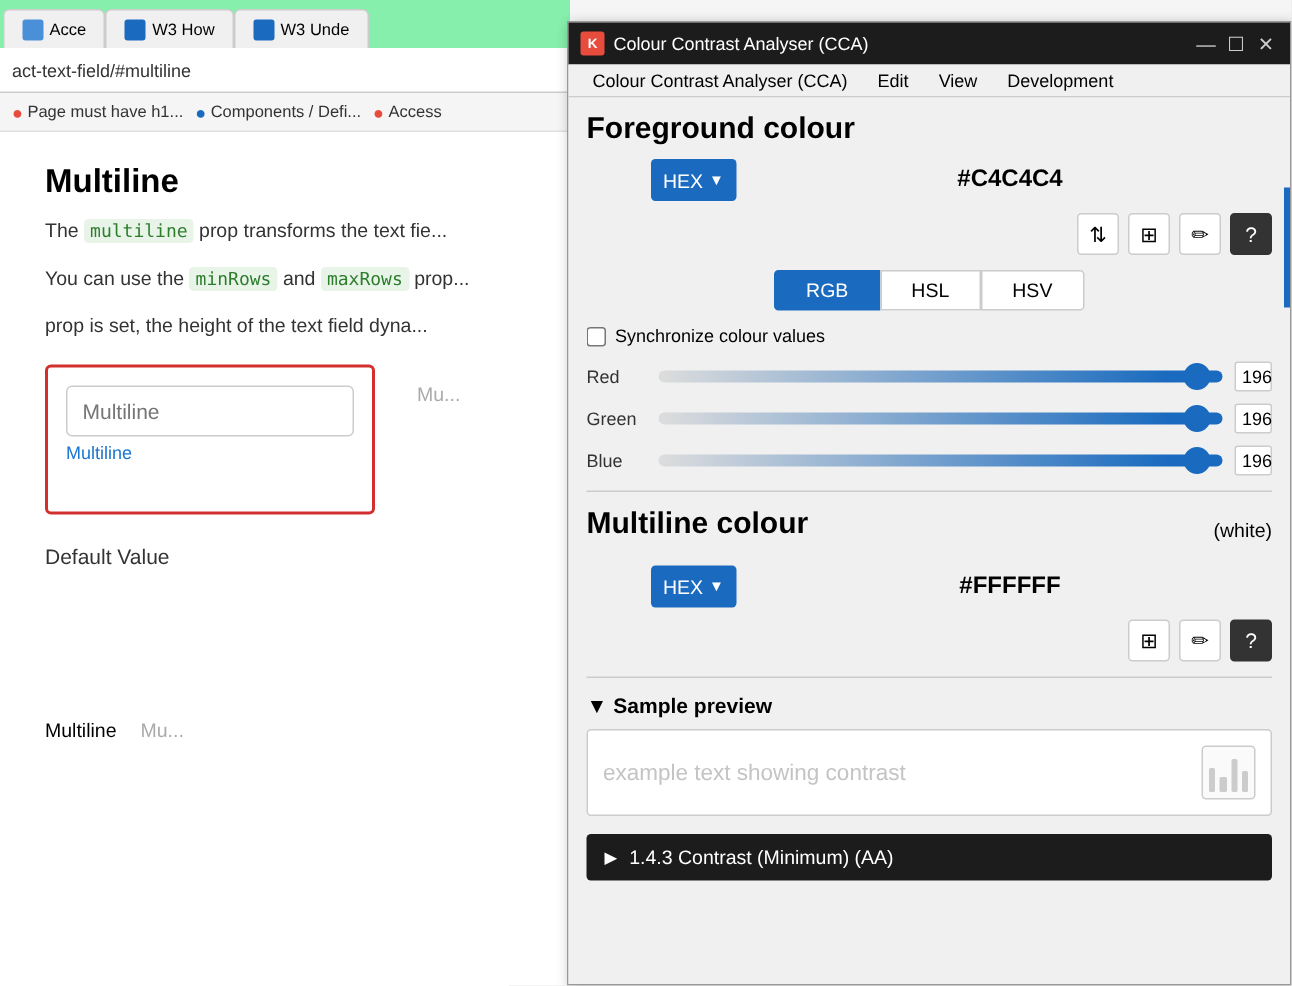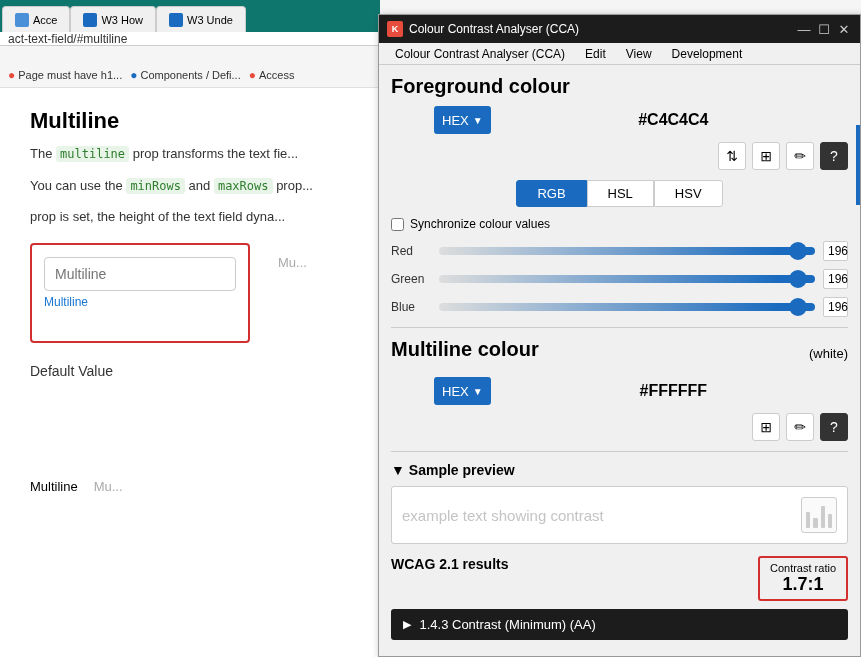--- a/index.html
+++ b/index.html
@@ -11,21 +11,21 @@
       top: 0; left: 0;
       width: 861px; height: 657px;
       background: #f5f5f5;
     }
 
     
     .browser-tabs {
       position: absolute;
       top: 0; left: 0;
       width: 380px; height: 32px;
-      background: #0f766e;
+      background: #86efac;
       display: flex;
       align-items: flex-end;
       padding-left: 2px;
     }
 
     .browser-tab {
       height: 26px;
       padding: 0 12px;
       background: #f0f0f0;
       border: 1px solid #ccc;
@@ -41,21 +41,21 @@
     .tab-favicon {
       width: 14px; height: 14px;
       border-radius: 2px;
       display: inline-block;
     }
 
     
     .address-bar {
       position: absolute;
       top: 32px; left: 0;
-      width: 380px; height: 14px;
+      width: 380px; height: 30px;
       background: #fff;
       border-bottom: 1px solid #ccc;
       display: flex;
       align-items: center;
       padding: 0 8px;
       font-size: 12px;
       color: #333;
     }
 
     
@@ -716,27 +716,20 @@
     <div class="sample-preview-area">
       <span class="sample-text">example text showing contrast</span>
       <div class="sample-chart-icon">
         <div class="chart-bar" style="height:16px;"></div>
         <div class="chart-bar" style="height:10px;"></div>
         <div class="chart-bar" style="height:22px;"></div>
         <div class="chart-bar" style="height:14px;"></div>
       </div>
     </div>
 
-    <div class="wcag-results-row">
-      <span class="wcag-title">WCAG 2.1 results</span>
-      <div class="contrast-ratio-box">
-        <div class="contrast-ratio-label">Contrast ratio</div>
-        <div class="contrast-ratio-value">1.7:1</div>
-      </div>
-    </div>
 
     <div class="accordion-item">
       <span class="accordion-arrow">▶</span>
       <span>1.4.3 Contrast (Minimum) (AA)</span>
     </div>
 
     <div class="cca-accent-bar"></div>
   </div>
 </div>
 

